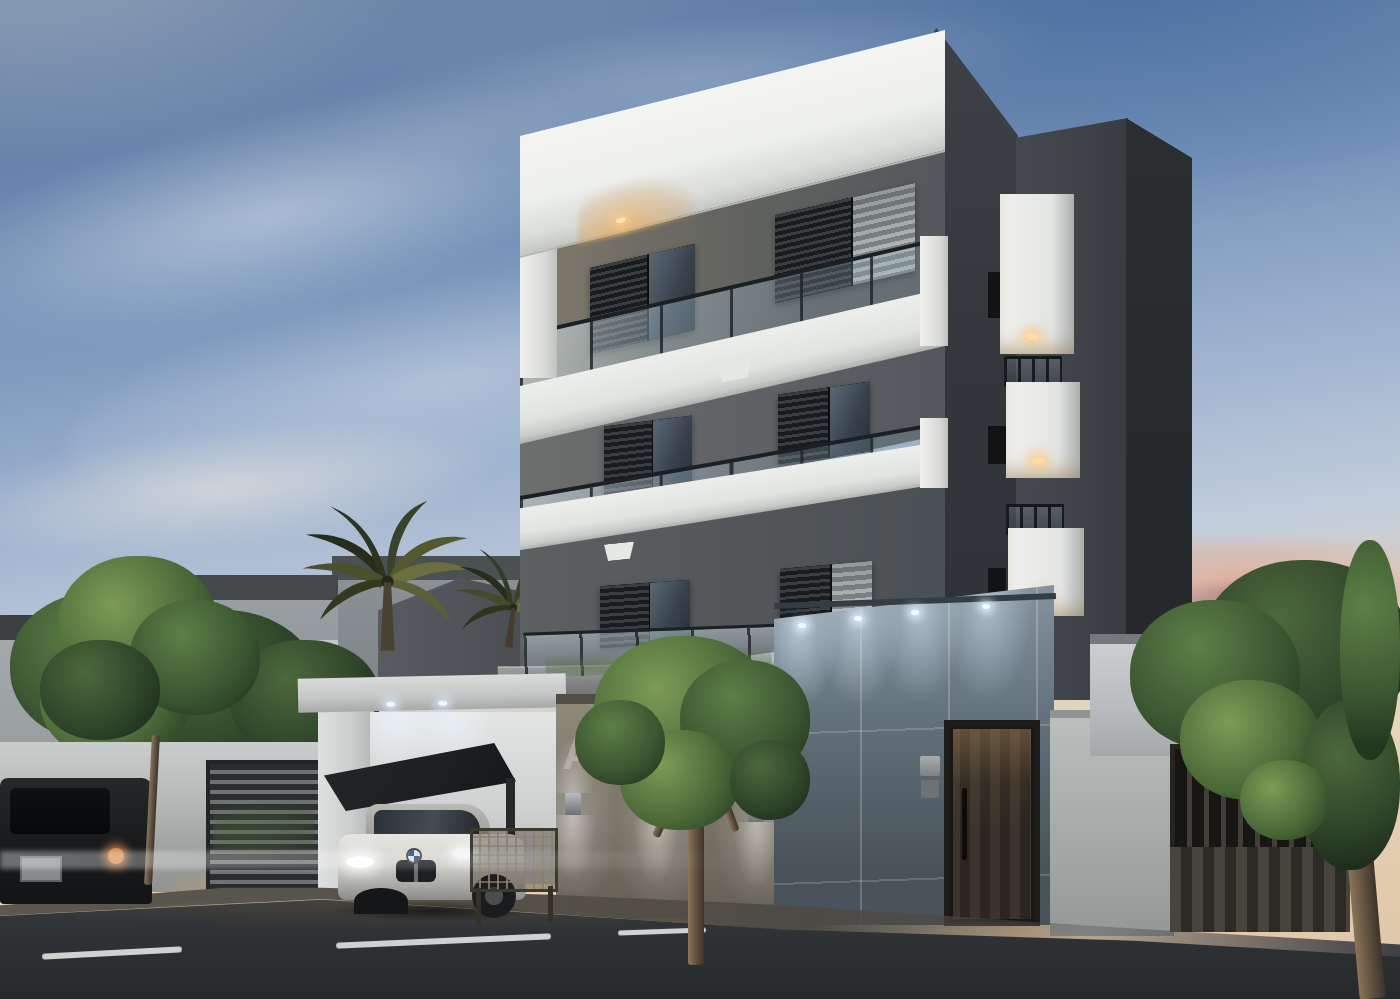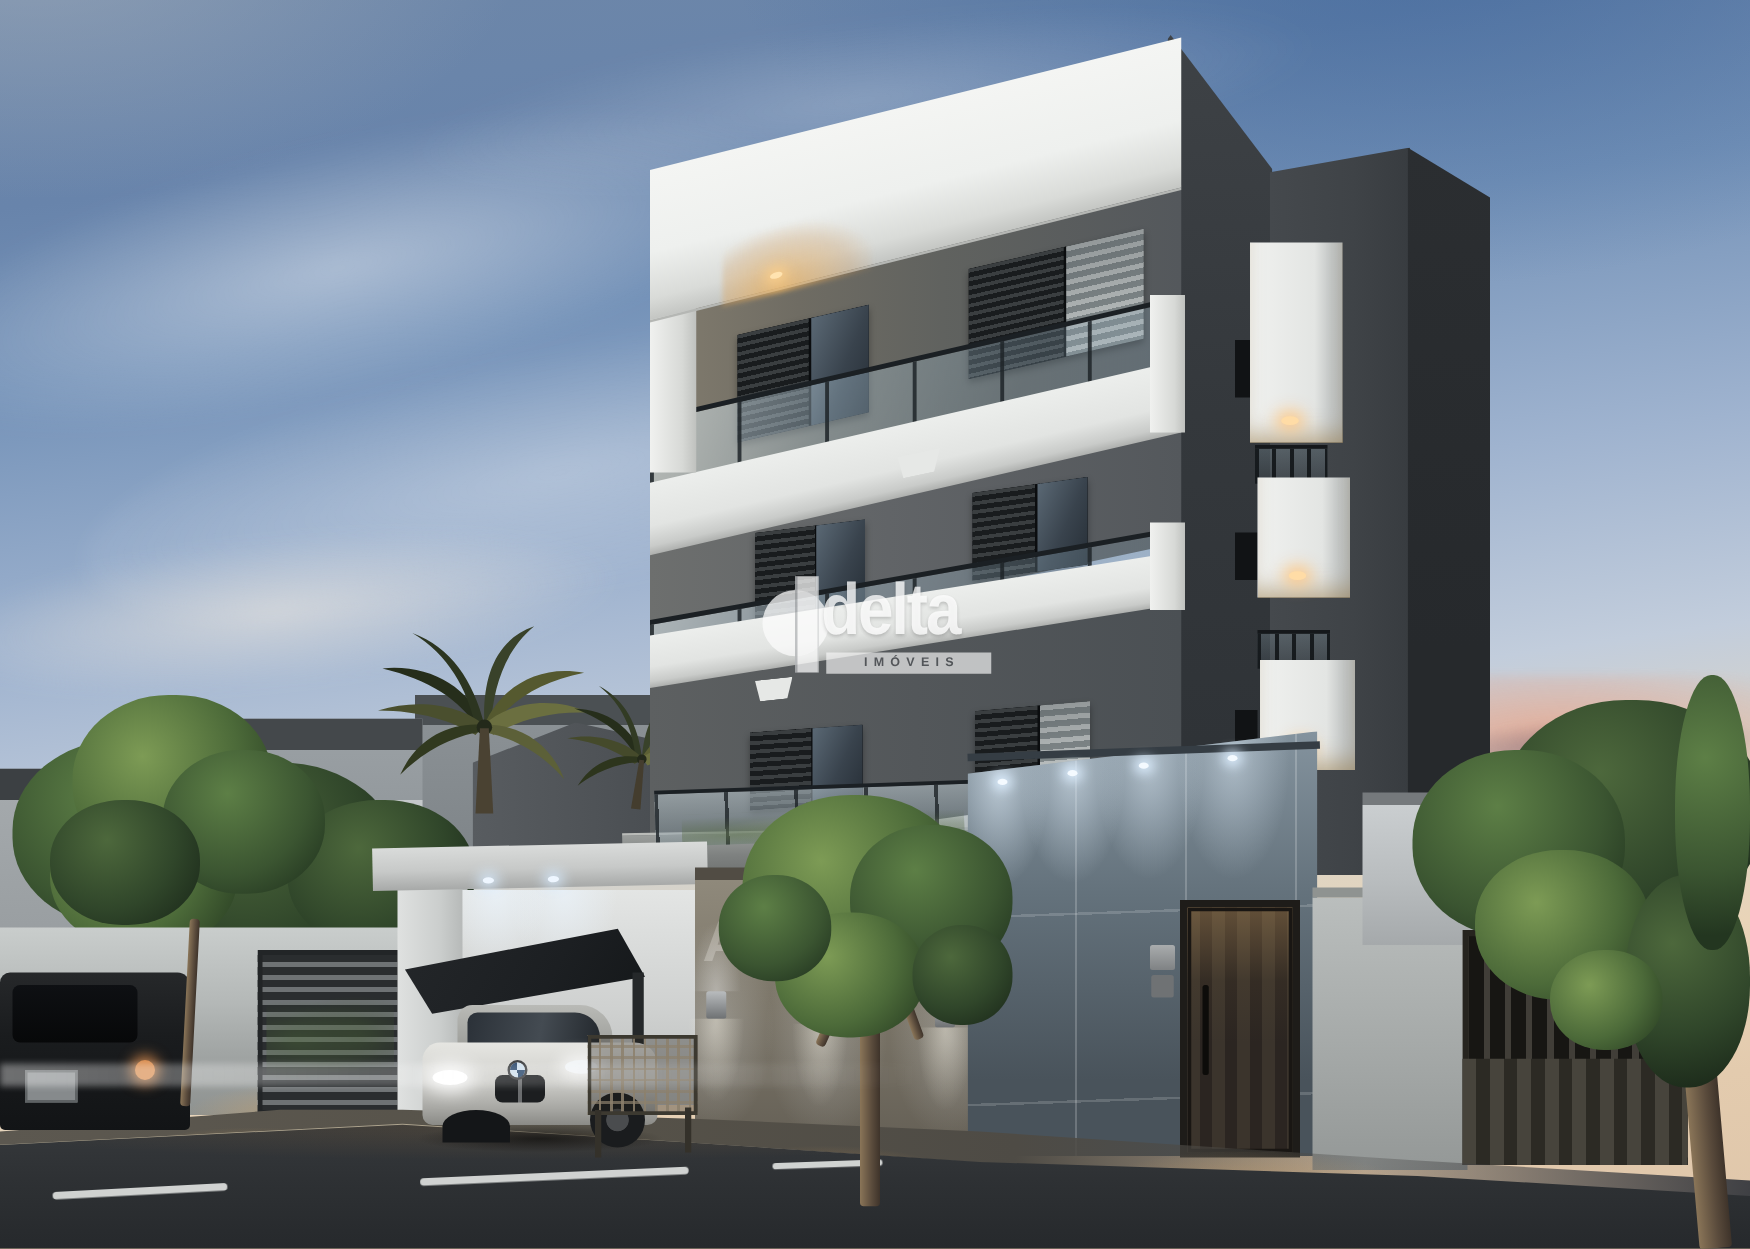--- a/index.html
+++ b/index.html
@@ -485,22 +485,14 @@
   <div class="abs trunk" style="left:1300px;top:640px;width:12px;height:130px;transform:rotate(30deg);"></div>
   <div class="blob fol-d" style="left:1200px;top:560px;width:210px;height:180px;"></div>
   <div class="blob fol-m" style="left:1130px;top:600px;width:170px;height:150px;"></div>
   <div class="blob fol-l" style="left:1180px;top:680px;width:140px;height:120px;"></div>
   <div class="blob fol-d" style="left:1300px;top:700px;width:100px;height:170px;"></div>
   <div class="blob fol-m" style="left:1340px;top:540px;width:60px;height:220px;"></div>
   <div class="blob fol-l" style="left:1240px;top:760px;width:90px;height:80px;"></div>
 
   <div class="abs flare"></div>
 
-  <div class="abs wm">
-    <div class="wm-circle"></div>
-    <div class="wm-bar"></div>
-    <div class="wm-brand">delta</div>
-    <div class="wm-strip">
-      <span class="wm-sub">IMÓVEIS</span>
-    </div>
-  </div>
 
 </div>
 
 </body></html>

